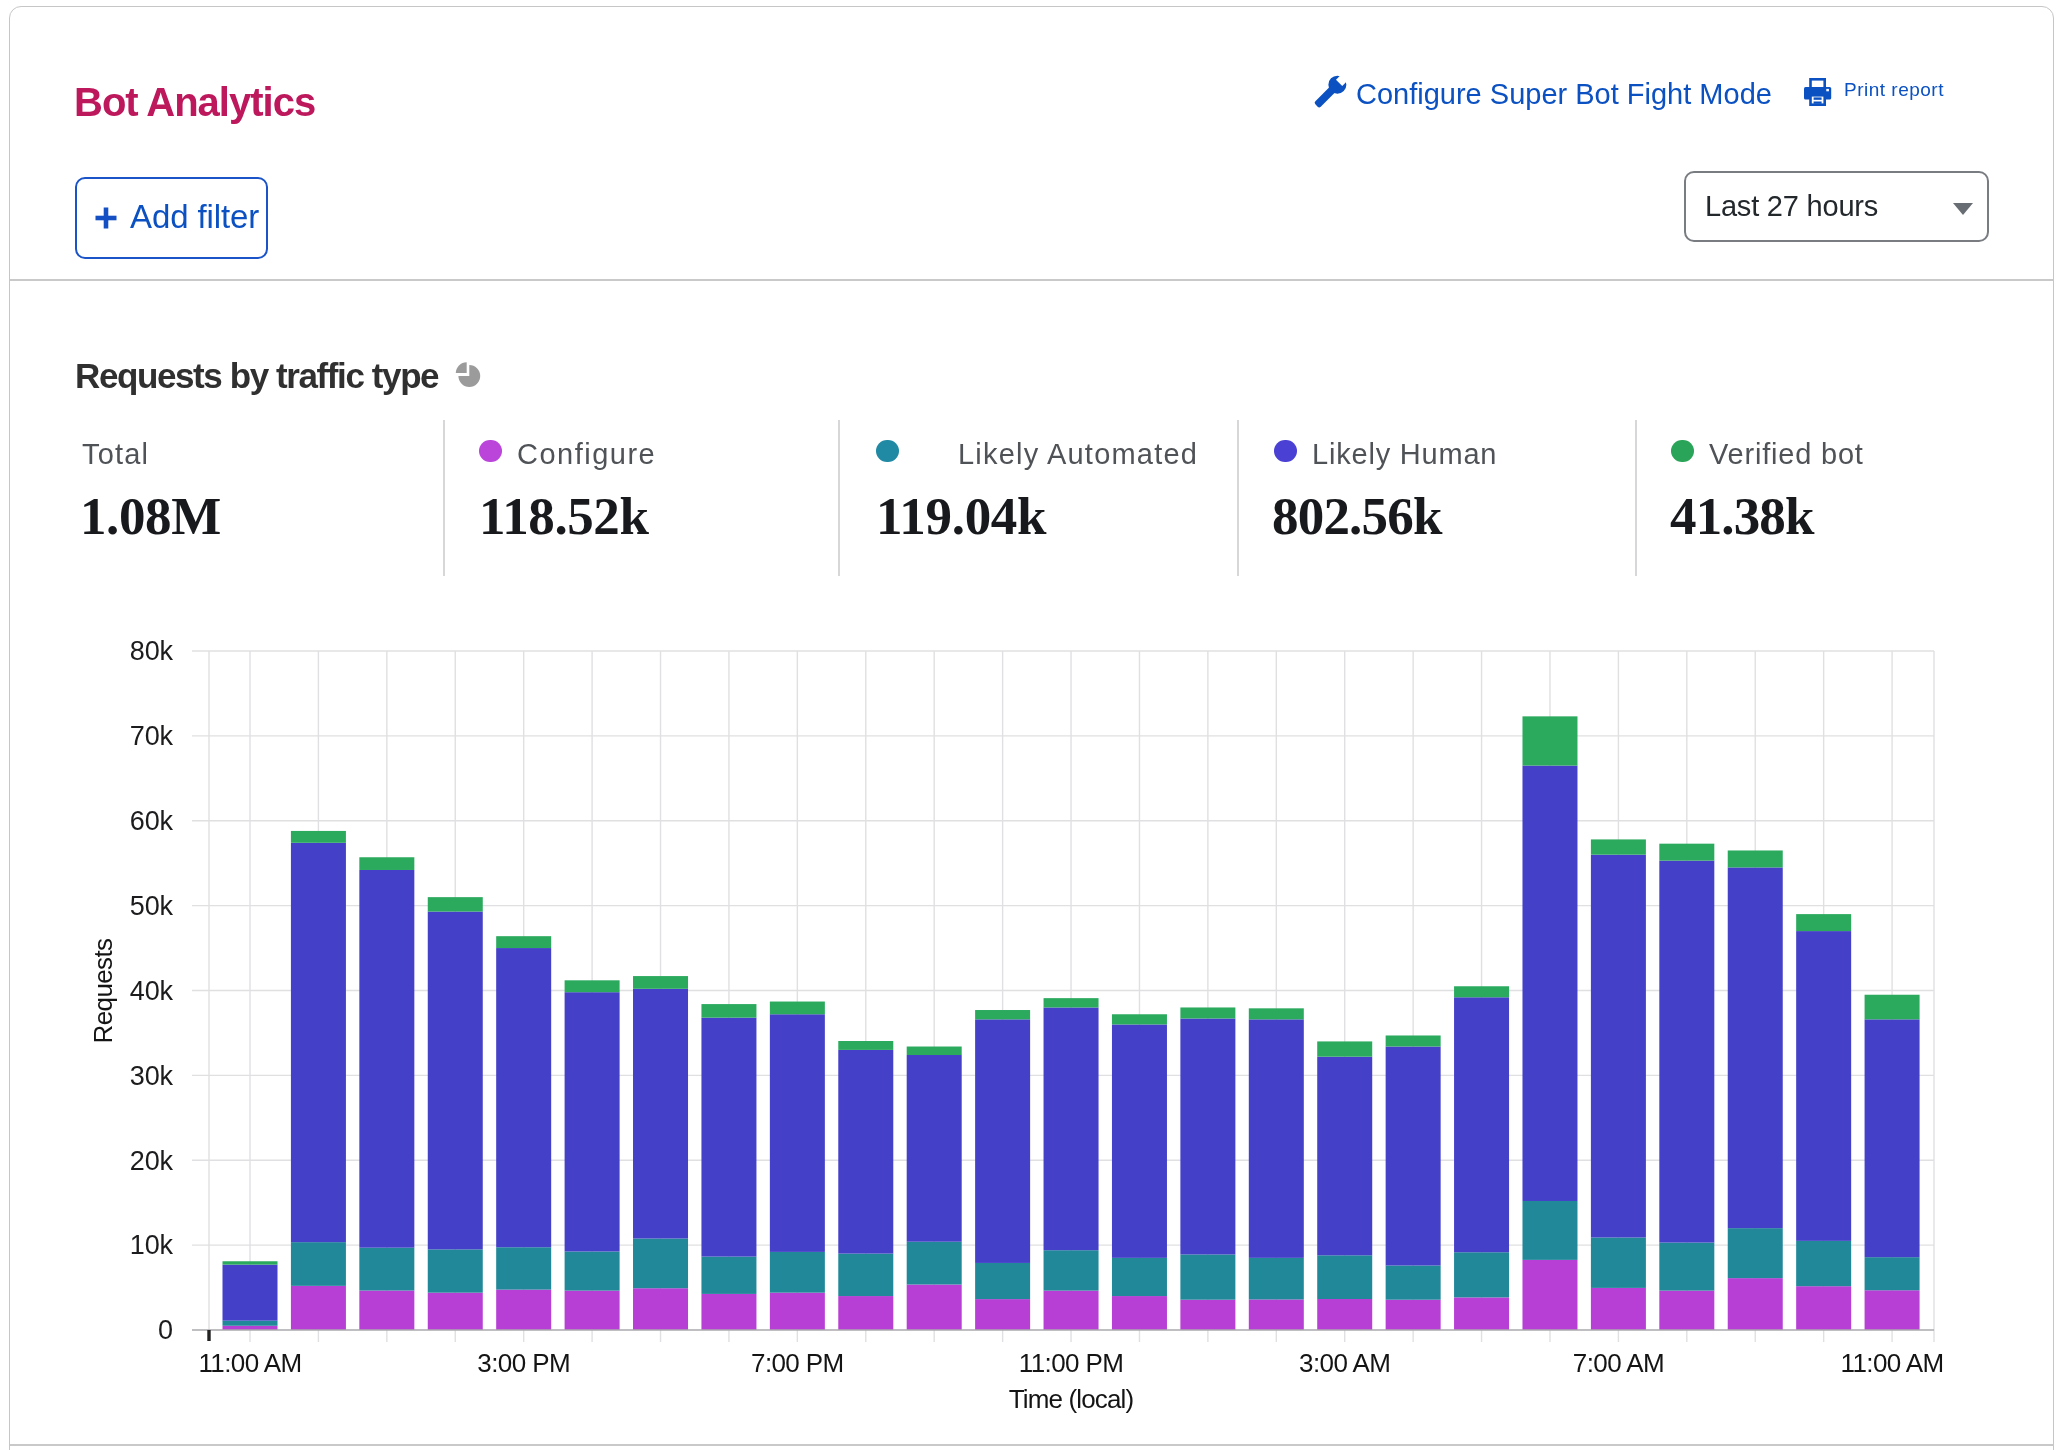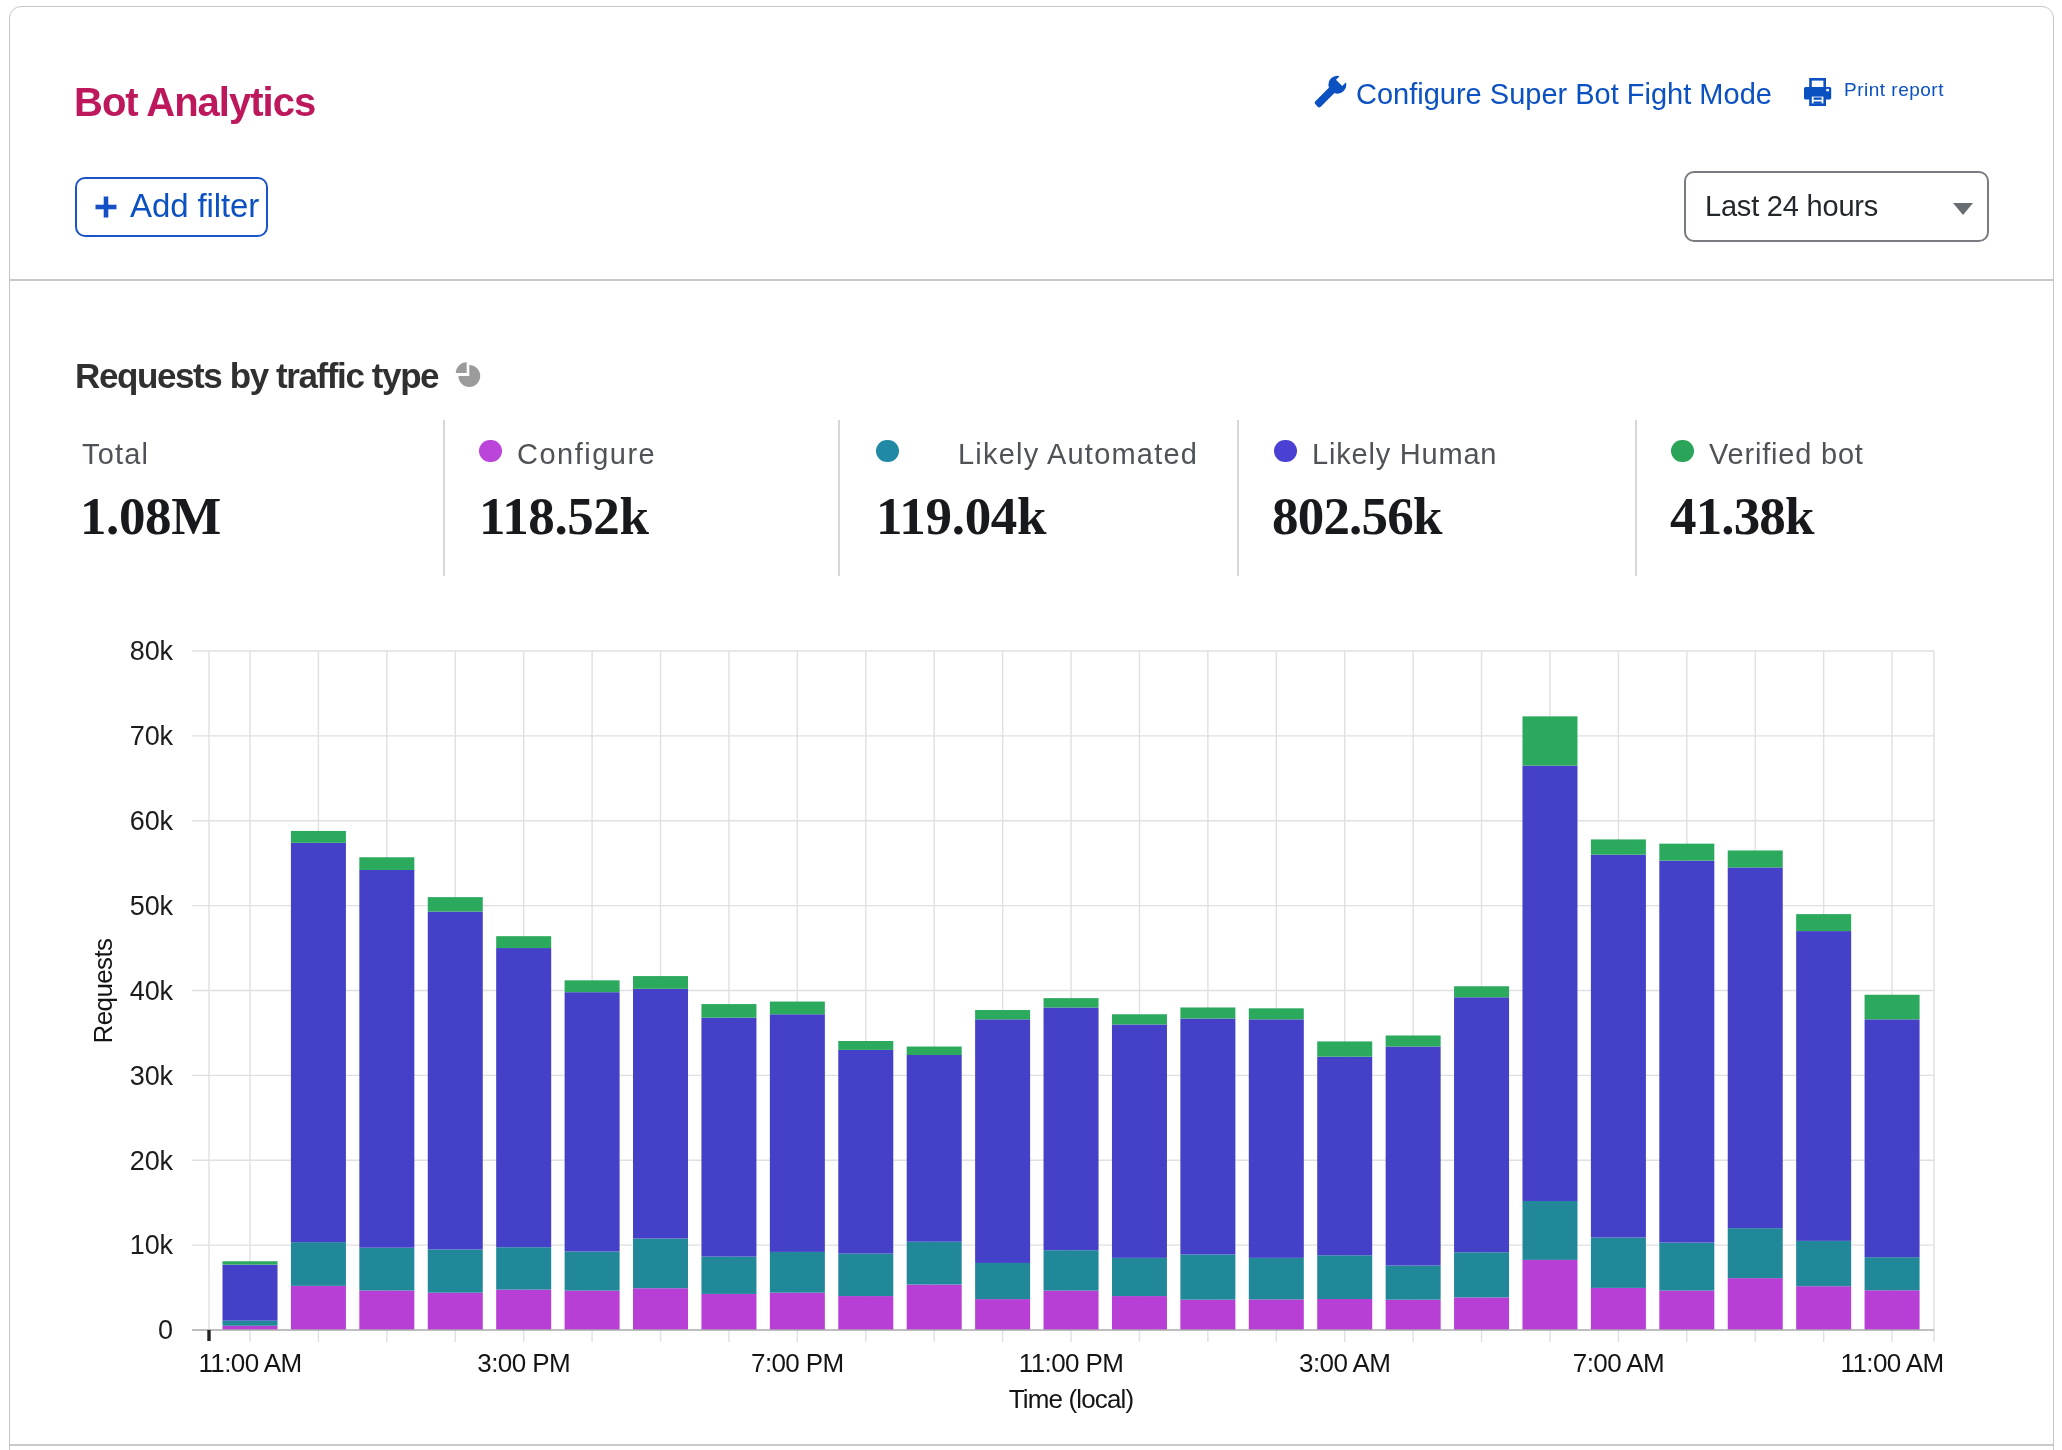--- a/index.html
+++ b/index.html
@@ -25,30 +25,30 @@
 <svg style="position:absolute;left:1803px;top:78px" width="30" height="28" viewBox="0 0 30 28">
  <rect x="7.5" y="1.3" width="14.2" height="9.5" fill="#fff" stroke="#0b51c2" stroke-width="2.6"></rect>
  <rect x="1" y="9" width="27.2" height="12.6" rx="1.6" fill="#0b51c2"></rect>
  <rect x="23.3" y="10.9" width="2.6" height="2.4" fill="#fff"></rect>
  <rect x="7.5" y="17.3" width="14.2" height="9.4" fill="#fff" stroke="#0b51c2" stroke-width="2.6"></rect>
  <rect x="10.6" y="19.4" width="8" height="2.4" fill="#0b51c2"></rect>
  <rect x="10.6" y="23.5" width="8" height="2.3" fill="#0b51c2"></rect>
 </svg>
 <div class="abs" style="left:1844px;top:80.4px;font-size:19px;letter-spacing:0.5px;color:#0b51c2;line-height:1">Print report</div>
 
-<div class="abs" style="left:75px;top:177px;width:193px;height:60px;border:2px solid #1a54c8;border-radius:10px;display:flex;align-items:center;padding-left:18px;color:#0b51c2">
+<div class="abs" style="left:75px;top:177px;width:193px;height:82px;border:2px solid #1a54c8;border-radius:10px;display:flex;align-items:center;padding-left:18px;color:#0b51c2">
   <svg width="22" height="22" viewBox="0 0 22 22" style="margin-right:13px">
       <rect x="0.5" y="8.7" width="21" height="4.6" fill="#1450c4"></rect>
       <rect x="8.7" y="0.5" width="4.6" height="21" fill="#1450c4"></rect>
     </svg>
   <span style="font-size:33px;letter-spacing:-0.1px;margin-top:-2px">Add filter</span>
 </div>
 
 <div class="abs" style="left:1684px;top:171px;width:305px;height:71px;border:2px solid #797d82;border-radius:10px">
-  <div class="abs" style="left:19px;top:18.5px;font-size:29px;letter-spacing:-0.2px;color:#23282d;line-height:1">Last 24 hours</div>
+  <div class="abs" style="left:19px;top:18.5px;font-size:29px;letter-spacing:-0.2px;color:#23282d;line-height:1">Last 27 hours</div>
   <div class="abs" style="left:267px;top:29.5px;width:0;height:0;border-left:10.5px solid transparent;border-right:10.5px solid transparent;border-top:12px solid #676d73"></div>
 </div>
 
 <div class="abs" style="left:75px;top:357.9px;font-size:35px;font-weight:700;letter-spacing:-1.4px;color:#303030;line-height:1">Requests by traffic type</div>
 <svg style="position:absolute;left:452px;top:360px" width="34" height="32" viewBox="0 0 34 32">
  <path d="M17.3 16 L17.3 5.1 A 10.9 10.9 0 1 1 6.4 16 Z" fill="#9b9b9b"></path>
  <path d="M14.7 13.1 L3.8 13.1 A 10.9 10.9 0 0 1 14.7 2.2 Z" fill="#9b9b9b"></path>
 </svg>
 
 <div class="slabel" style="left:82px;letter-spacing:1.2px">Total</div>

